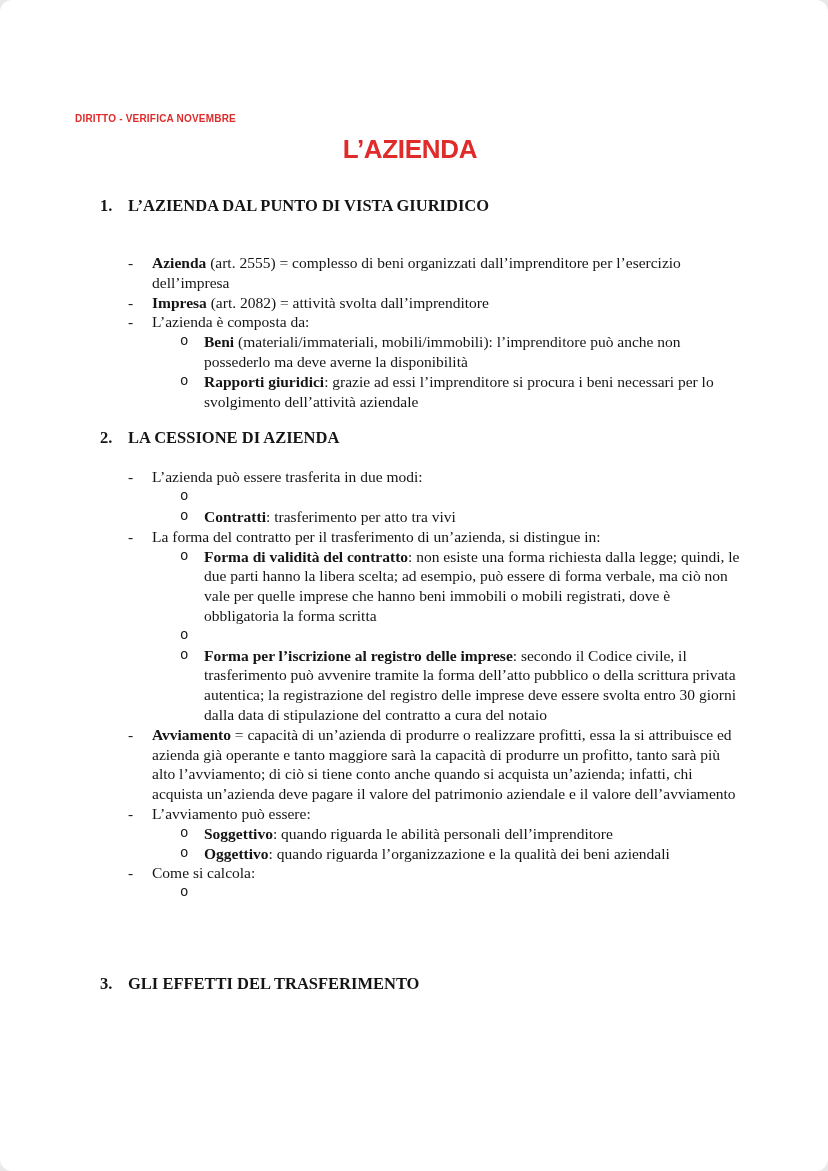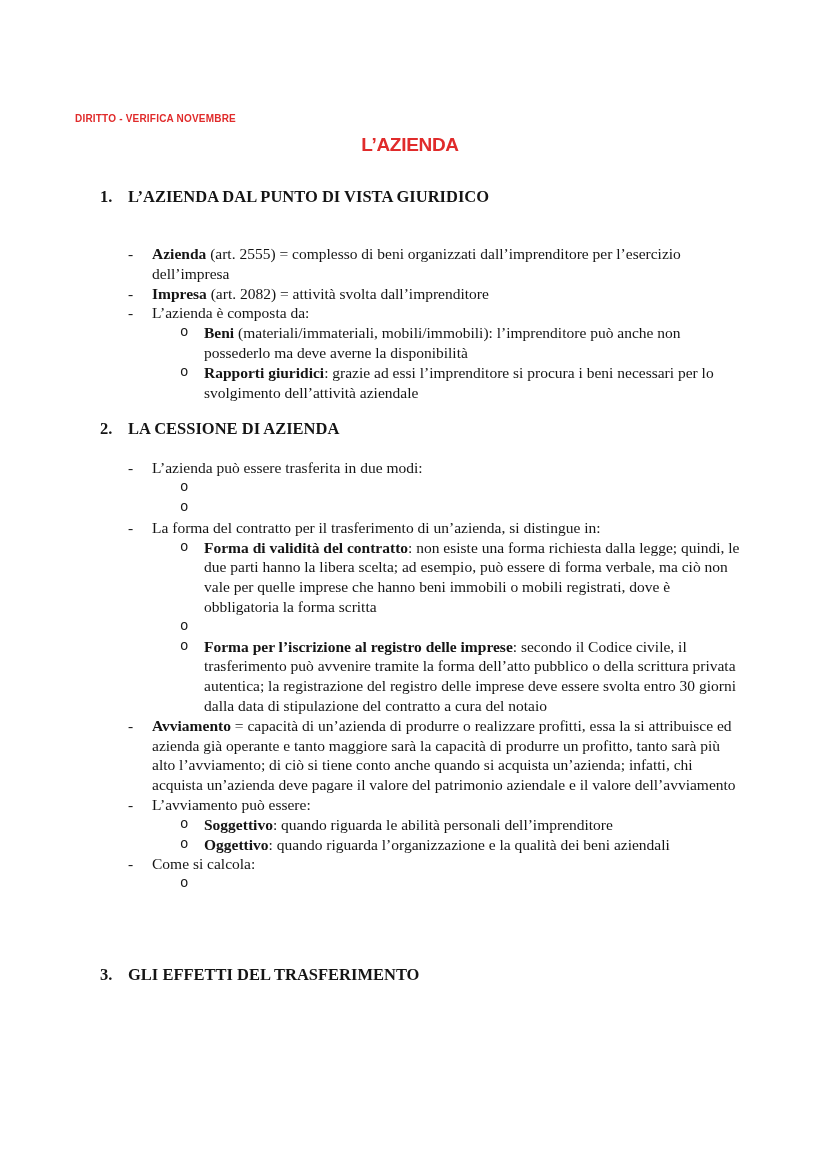--- a/index.html
+++ b/index.html
@@ -1,28 +1,28 @@
 <!DOCTYPE html>
 <html><head>
 <meta charset="utf-8">
 <style>
   html,body { margin:0; padding:0; background:#e9e9e9; }
   .page {
     width:828px; height:1171px; margin:0 auto; background:#ffffff;
     box-sizing:border-box; padding:113px 83px 0 75px;
-    font-family:"Liberation Serif", serif; color:#151515; overflow:hidden;
+    font-family:"Liberation Serif", serif; color:#151515; overflow:hidden;border-radius:12px;
   }
   .doc-label {
     font-family:"Liberation Sans", sans-serif;
     font-weight:700; font-size:10px; letter-spacing:.2px;
   }
   .doc-title {
     margin:10px 0 0 0; text-align:center;
     font-family:"Liberation Sans", sans-serif;
-    font-weight:700; font-size:19px; letter-spacing:-.3px;
+    font-weight:700; font-size:26px; letter-spacing:-.3px;
   }
   .doc-body { padding-left:25px; }
   .section { margin:0; }
   .section-0 { margin-top:30px; }
   .section-1 { margin-top:16px; }
   .section-2 { margin-top:70px; }
   .section-heading {
     display:flex; font-weight:700; font-size:16.5px; line-height:22px;
   }
   .section-0 .section-heading { margin-bottom:36px; }
@@ -81,20 +81,21 @@
         <div class="list">
           <div class="item lvl1">
             <span class="marker">-</span>
             <span class="content"><span>L’azienda può essere trasferita in due modi:</span></span>
           </div>
           <div class="item lvl2">
             <span class="marker marker-o">o</span>
           </div>
           <div class="item lvl2">
             <span class="marker marker-o">o</span>
+            <span class="content"><span class="b">Contratti</span><span>: trasferimento per atto tra vivi</span></span>
           </div>
           <div class="item lvl1">
             <span class="marker">-</span>
             <span class="content"><span>La forma del contratto per il trasferimento di un’azienda, si distingue in:</span></span>
           </div>
           <div class="item lvl2">
             <span class="marker marker-o">o</span>
             <span class="content"><span class="b">Forma di validità del contratto</span><span>: non esiste una forma richiesta dalla legge; quindi, le due parti hanno la libera scelta; ad esempio, può essere di forma verbale, ma ciò non vale per quelle imprese che hanno beni immobili o mobili registrati, dove è obbligatoria la forma scritta</span></span>
           </div>
           <div class="item lvl2">

